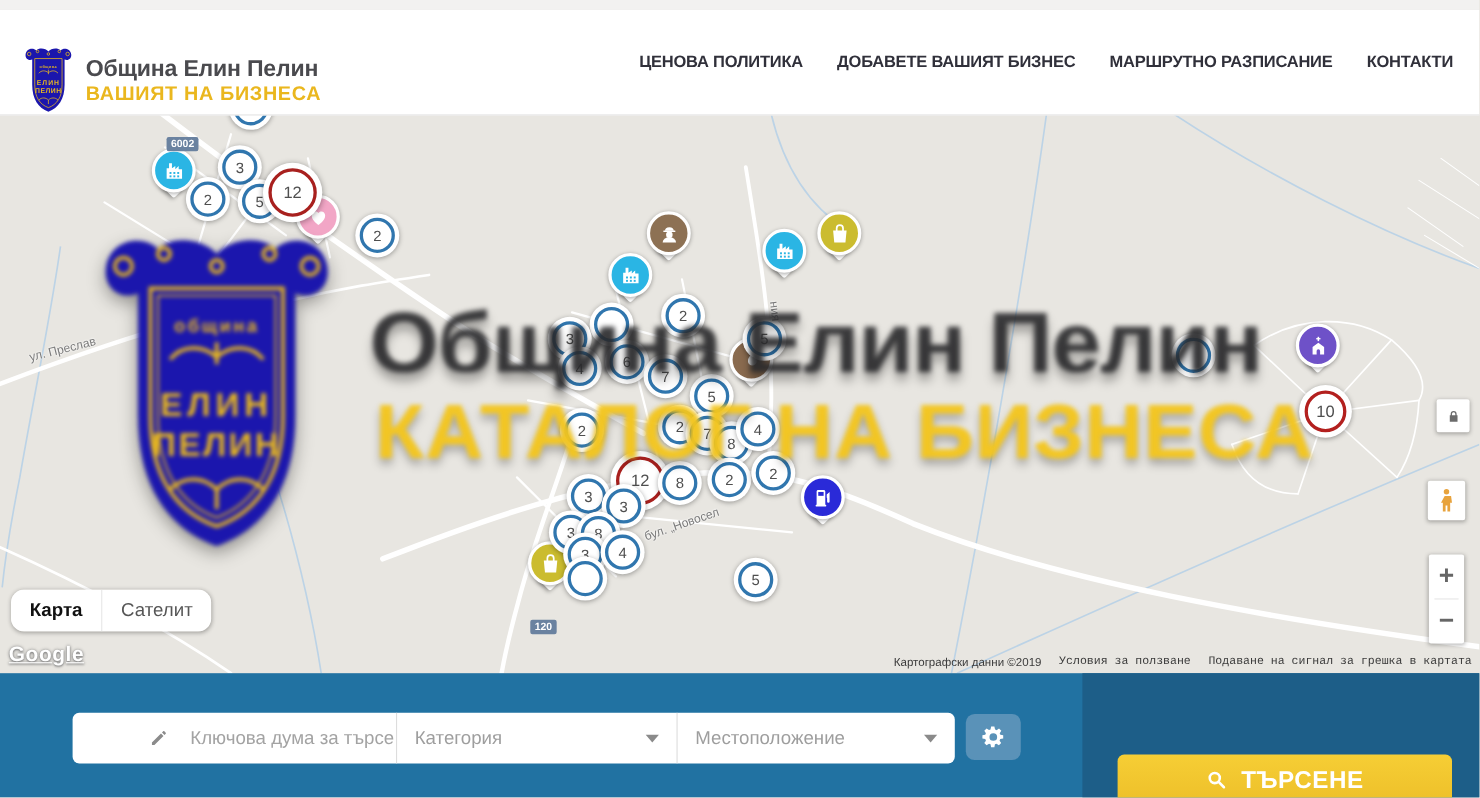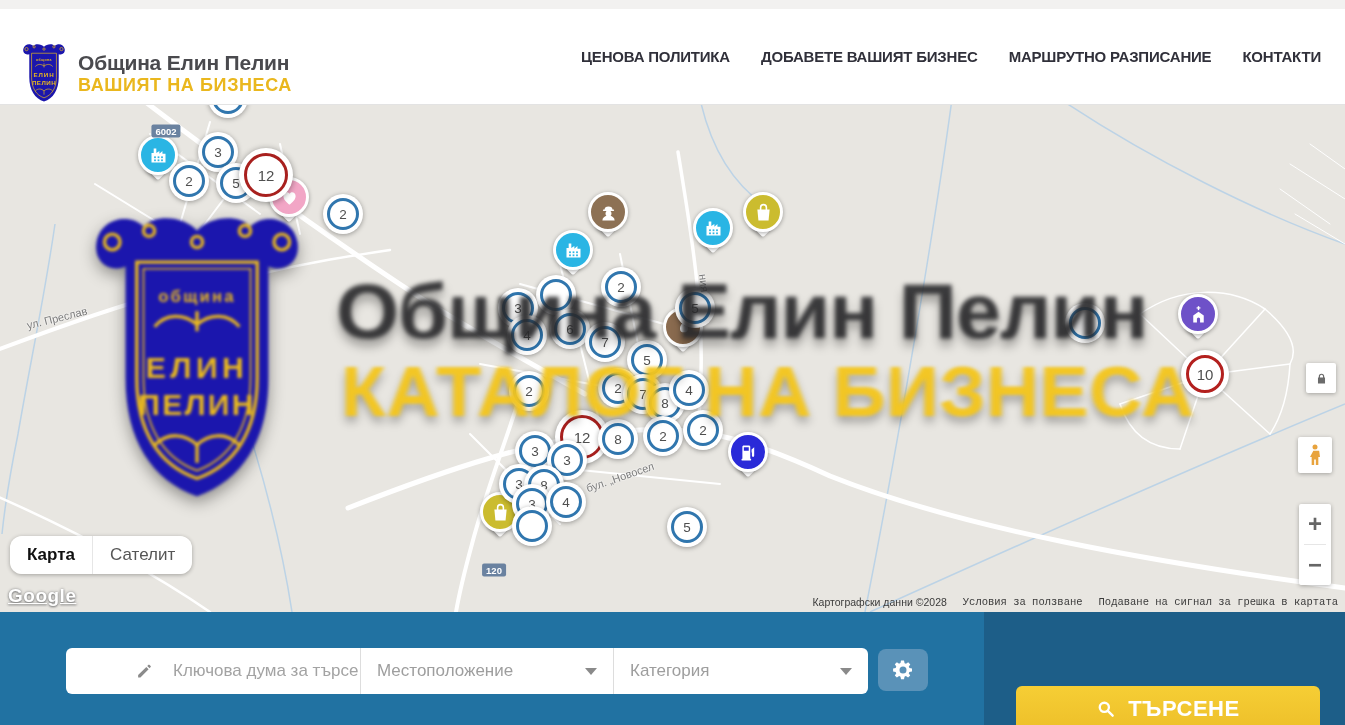--- a/index.html
+++ b/index.html
@@ -381,21 +381,21 @@
 </svg>
 <div class="wm-title">Община Елин Пелин</div>
 <div class="wm-subtitle">КАТАЛОГ НА БИЗНЕСА</div>
 
 <div class="maptype">
   <div class="mt-btn mt-map">Карта</div>
   <div class="mt-btn mt-sat">Сателит</div>
 </div>
 <div class="google-logo">Google</div>
 <div class="attribution">
-  <span>Картографски данни ©2028</span>
+  <span>Картографски данни ©2019</span>
   <a>Условия за ползване</a>
   <a>Подаване на сигнал за грешка в картата</a>
 </div>
 <div class="ctl ctl-lock">
   <svg width="13" height="13" viewBox="0 0 24 24" fill="#6b6b6b">
     <path d="M7 10V8a5 5 0 0 1 10 0v2h1.5v11h-13V10H7zm2.2 0h5.6V8a2.8 2.8 0 0 0-5.6 0v2z"></path>
   </svg>
 </div>
 <div class="ctl ctl-peg">
   <svg width="20" height="24" viewBox="0 0 24 28" fill="#e8a33d">
@@ -449,26 +449,26 @@
 
 <div class="searchbar">
   <div class="searchbar-dark"></div>
   <div class="form-box">
     <div class="fb-section fb-keyword">
       <svg width="26" height="26" viewBox="0 0 24 24" fill="#8b8b8b">
         <path d="M3 17.8V21h3.2L17.8 9.4l-3.2-3.2L3 17.8zM20.7 6.5c.4-.4.4-1 0-1.4l-1.8-1.8c-.4-.4-1-.4-1.4 0l-1.6 1.6 3.2 3.2 1.6-1.6z"></path>
       </svg>
       <input type="text" placeholder="Ключова дума за търсене" style="">
     </div>
+    <div class="fb-section fb-sel fb-cat">
+      <span class="sel-label">Категория</span>
+      <span class="caret"></span>
+    </div>
     <div class="fb-section fb-sel fb-loc">
       <span class="sel-label">Местоположение</span>
-      <span class="caret"></span>
-    </div>
-    <div class="fb-section fb-sel fb-cat">
-      <span class="sel-label">Категория</span>
       <span class="caret"></span>
     </div>
   </div>
   <button class="gear-btn">
     <svg width="24" height="24" viewBox="0 0 24 24" fill="#fff" fill-rule="evenodd">
       <path d="M21 13.5v-3l-2.6-.5a6.7 6.7 0 0 0-.6-1.4l1.5-2.2-2.1-2.1-2.2 1.5c-.43-.25-.9-.45-1.4-.6L13 2.5h-3l-.5 2.6c-.5.15-.97.35-1.4.6L5.9 4.2 3.8 6.3l1.5 2.2c-.25.43-.45.9-.6 1.4l-2.6.5v3l2.6.5c.15.5.35.97.6 1.4l-1.5 2.2 2.1 2.1 2.2-1.5c.43.25.9.45 1.4.6l.5 2.6h3l.5-2.6c.5-.15.97-.35 1.4-.6l2.2 1.5 2.1-2.1-1.5-2.2c.25-.43.45-.9.6-1.4l2.6-.5zM12 15.5a3.5 3.5 0 1 1 0-7 3.5 3.5 0 0 1 0 7z"></path>
     </svg>
   </button>
   <button class="search-btn">
     <svg width="20" height="20" viewBox="0 0 24 24" fill="none" stroke="#fff" stroke-width="2.8">

